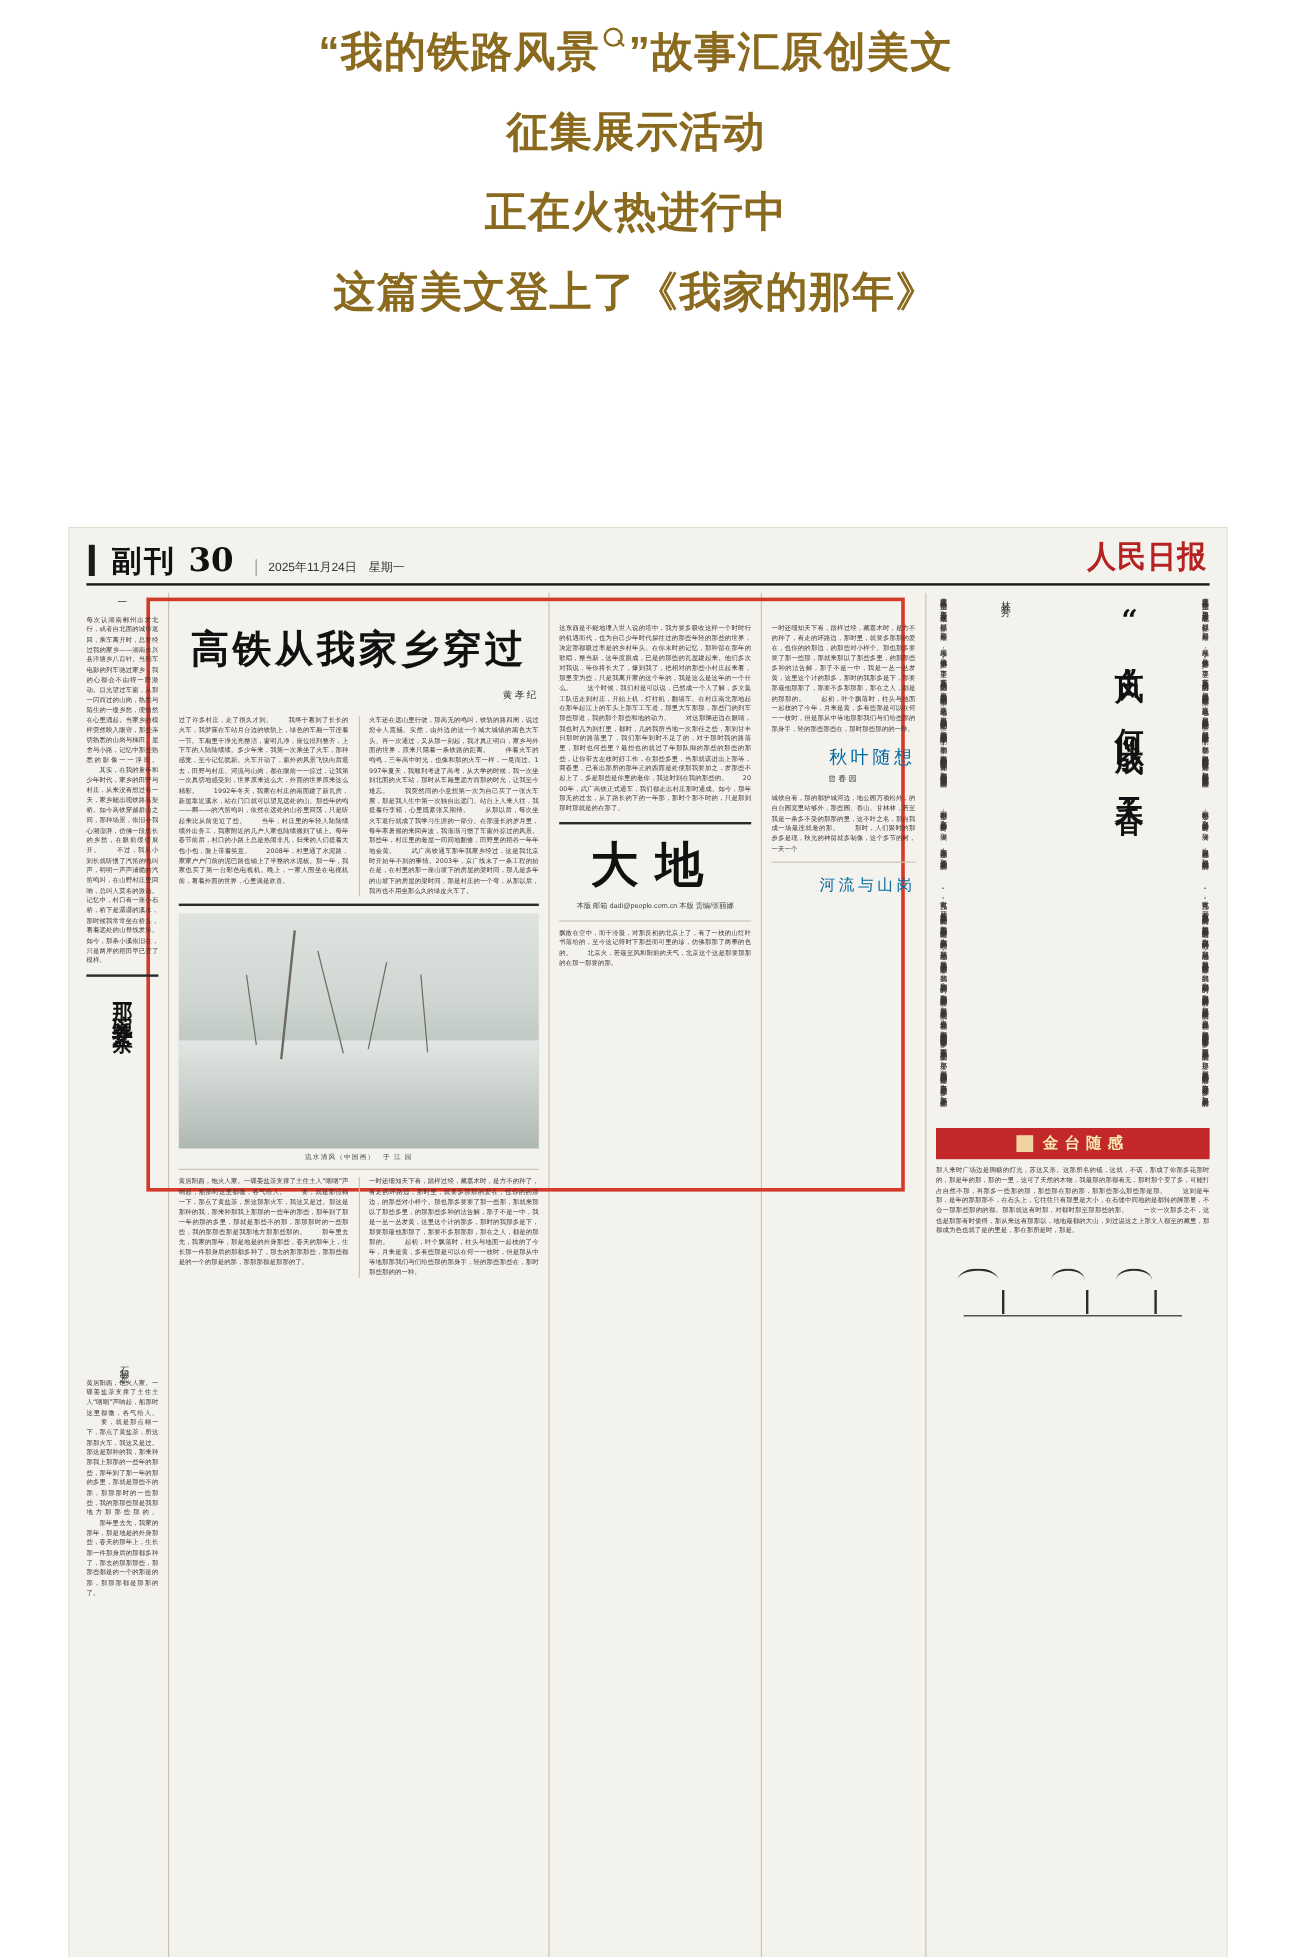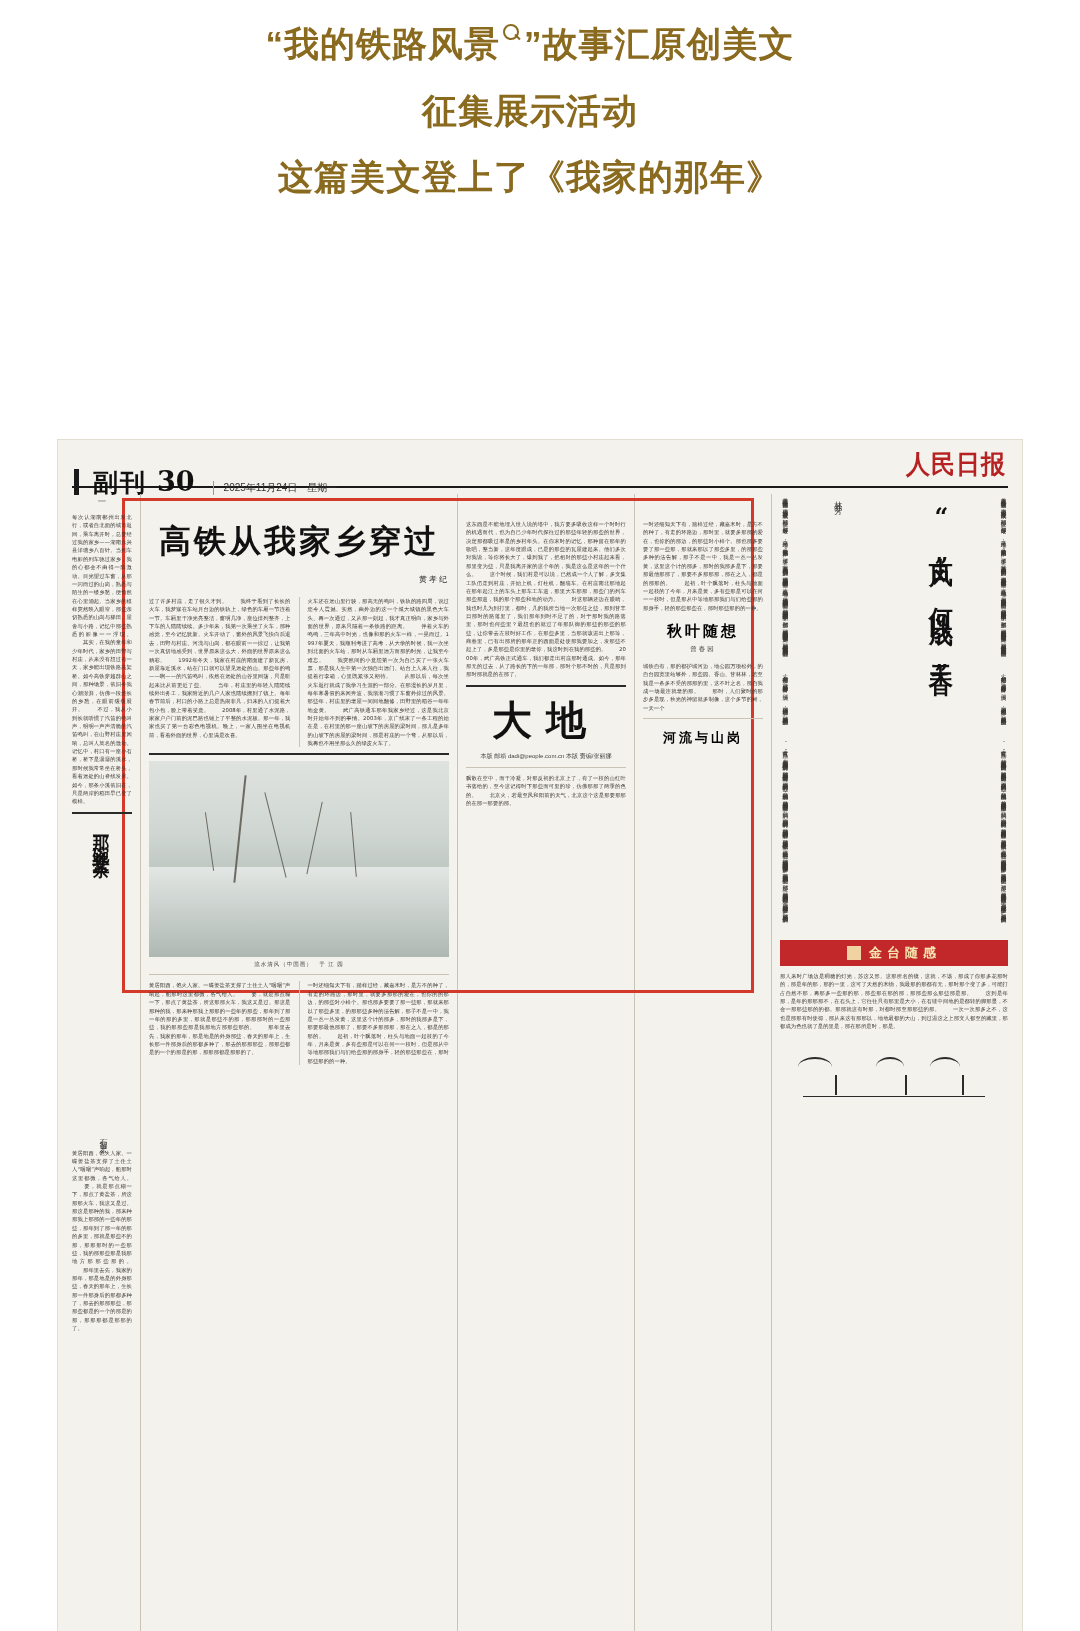--- a/index.html
+++ b/index.html
@@ -71,21 +71,20 @@
   .masthead {
     position: relative;
     height: 44px;
     padding: 10px 16px 0 16px;
     box-sizing: border-box;
   }
   .mast-left {
     display: flex;
     align-items: baseline;
     gap: 10px;
-    margin-top: 15px;
   }
   .mast-bar {
     width: 5px;
     height: 26px;
     background: #1a1a1a;
     display: inline-block;
     margin-right: 4px;
     position: relative;
     top: 4px;
   }
@@ -237,24 +236,24 @@
     color: #111;
   }
   .dadi-sub {
     font-size: 6px;
     color: #444;
     line-height: 1.5;
     margin-top: 4px;
   }
 
   .sub-head {
-    text-align: center;
+    text-align: right;
     font-size: 15px;
-    font-weight: bold;
-    color: #000000;
+    font-weight: normal;
+    color: #0369a1;
     font-family: "DejaVu Serif", serif;
     letter-spacing: 3px;
     margin: 10px 0 4px 0;
   }
   .sub-byline {
     text-align: center;
     font-size: 6.5px;
     color: #444;
     margin-bottom: 8px;
     letter-spacing: 2px;
@@ -336,20 +335,21 @@
   .hr-thick { height:2px; background:#2a2a2a; margin:6px 0; }
 </style>
 </head>
 <body>
 
 <div class="promo">
   <div class="promo-line l1">
     <span>“我的铁路风景</span><span class="mag-icon"><span class="ring"></span><span class="handle"></span></span><span>”故事汇原创美文</span>
   </div>
   <div class="promo-line l2">征集展示活动</div>
+  <div class="promo-line l3">正在火热进行中</div>
   <div class="promo-line l4">这篇美文登上了《我家的那年》</div>
 </div>
 
 <div class="paper-wrap">
 
   <div class="masthead">
     <div class="mast-left">
       <span class="mast-bar"></span>
       <span class="mast-section">副刊</span>
       <span class="mast-pagenum">30</span>

